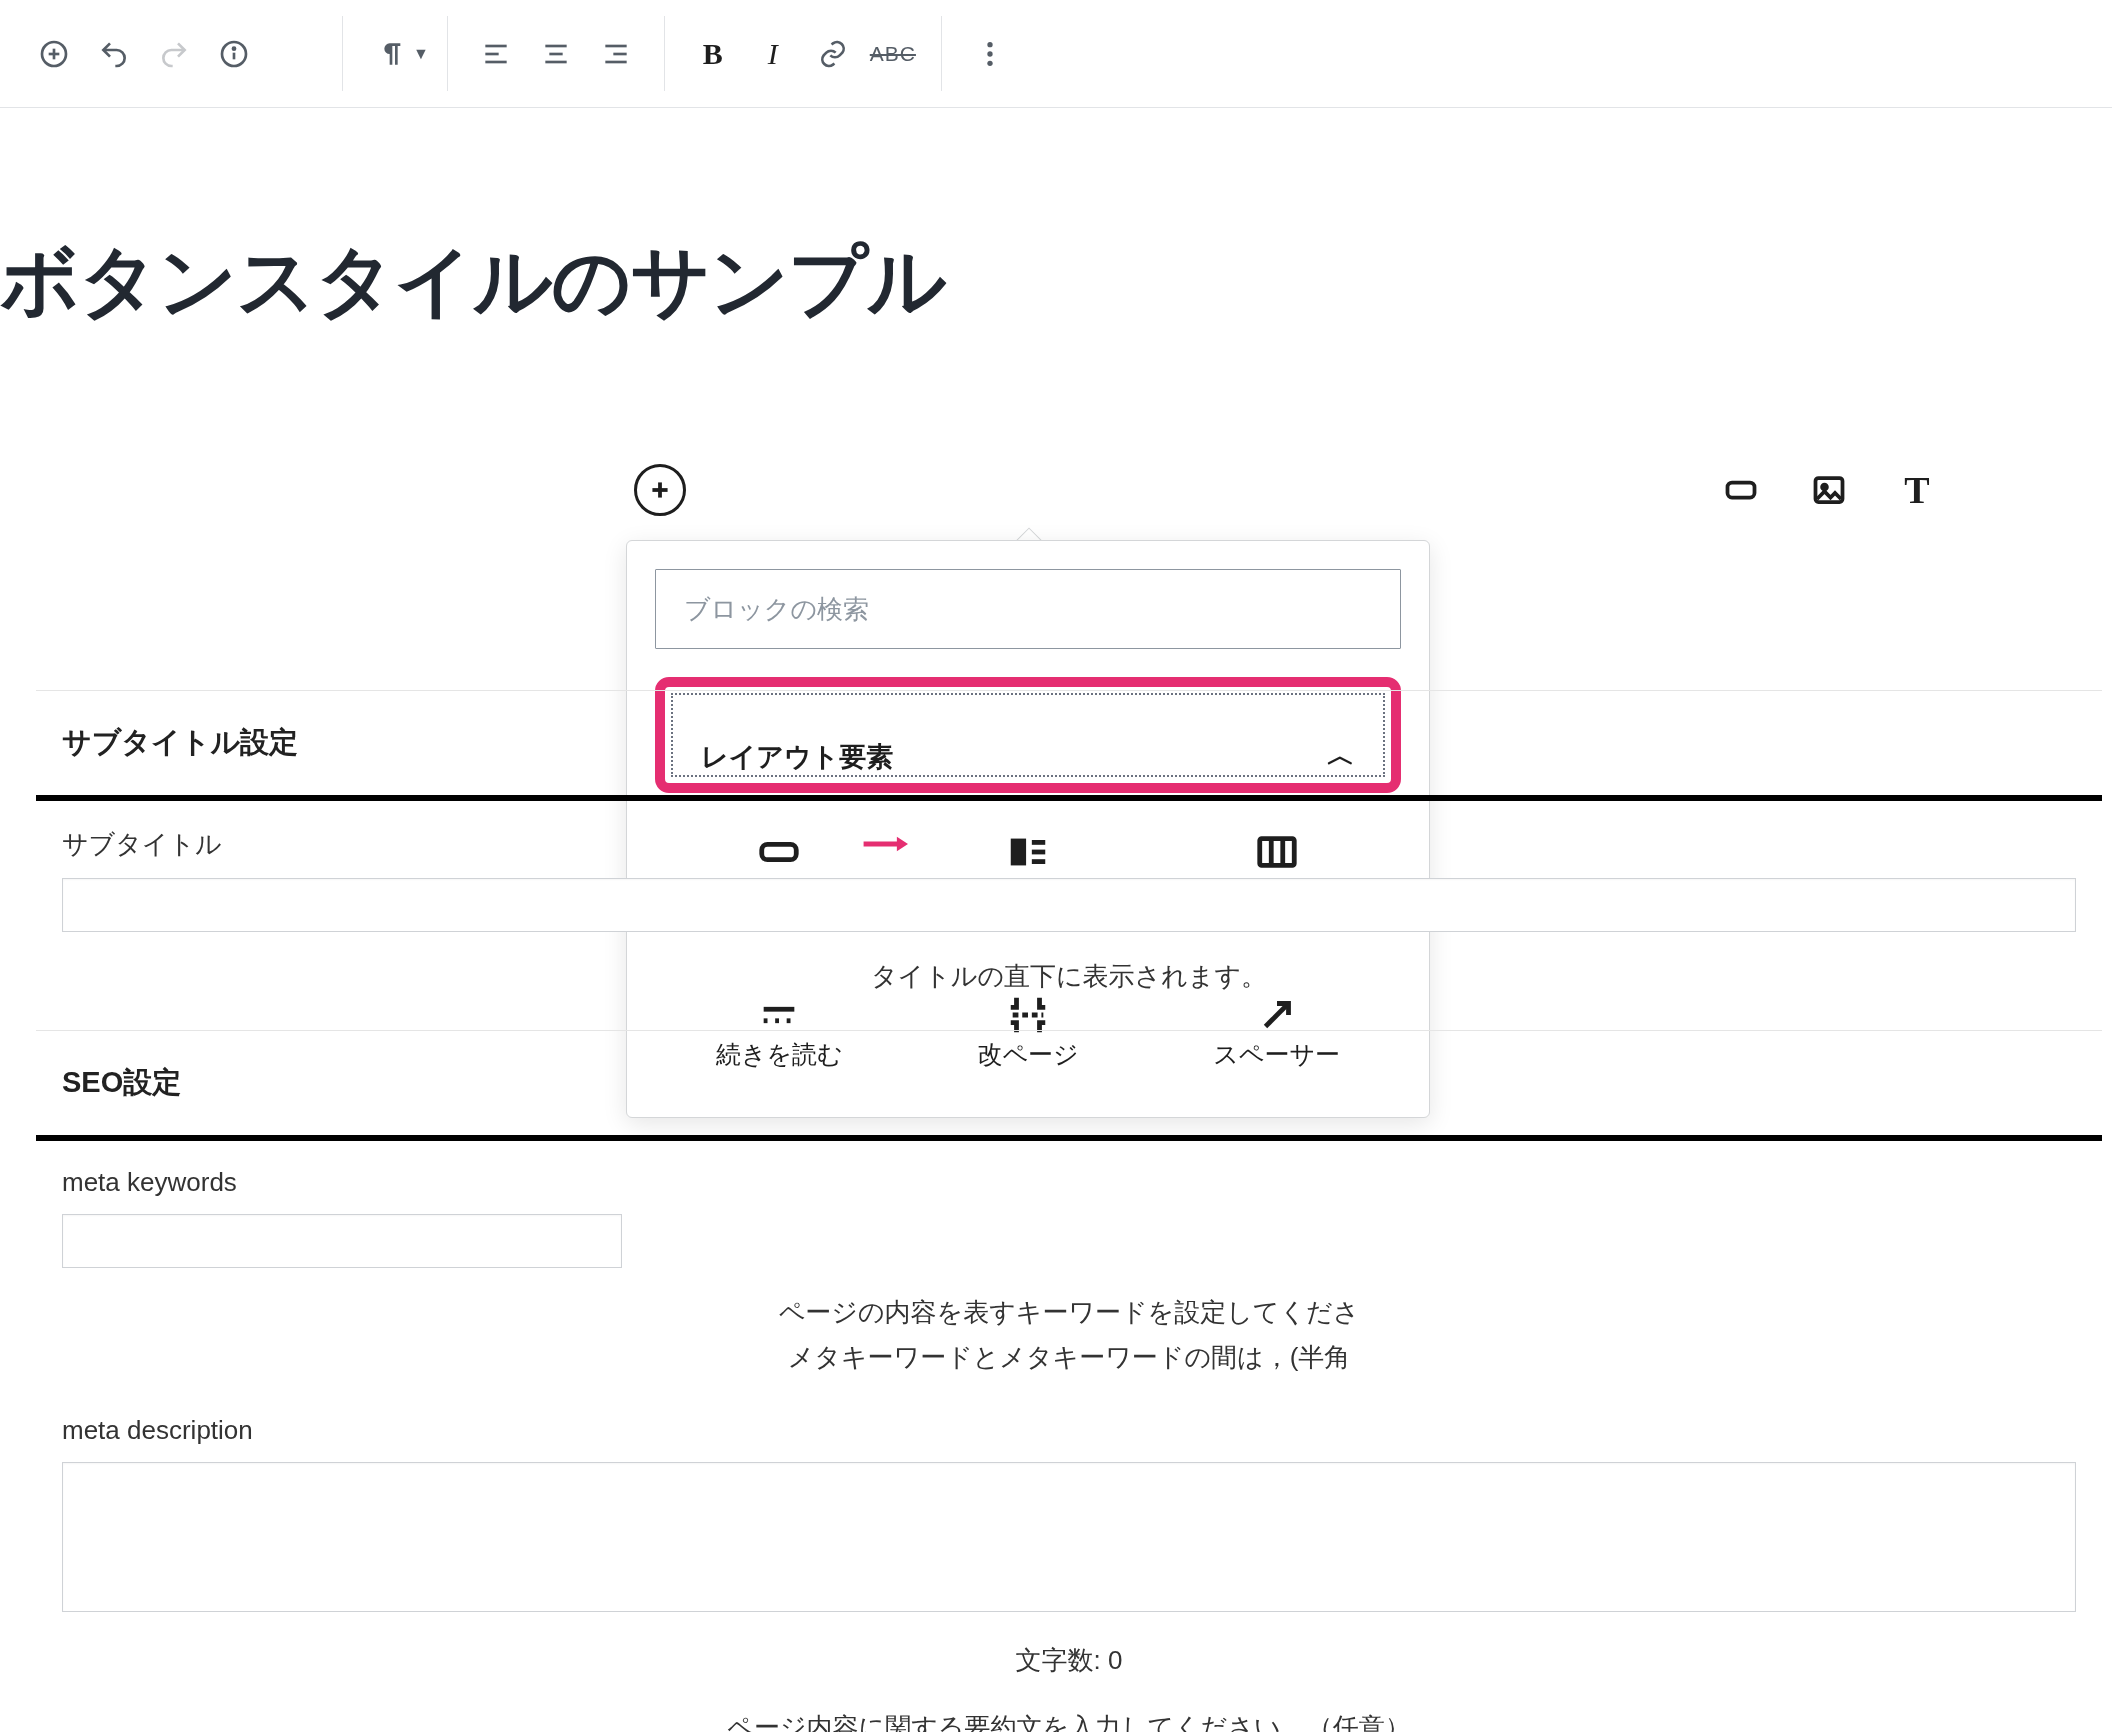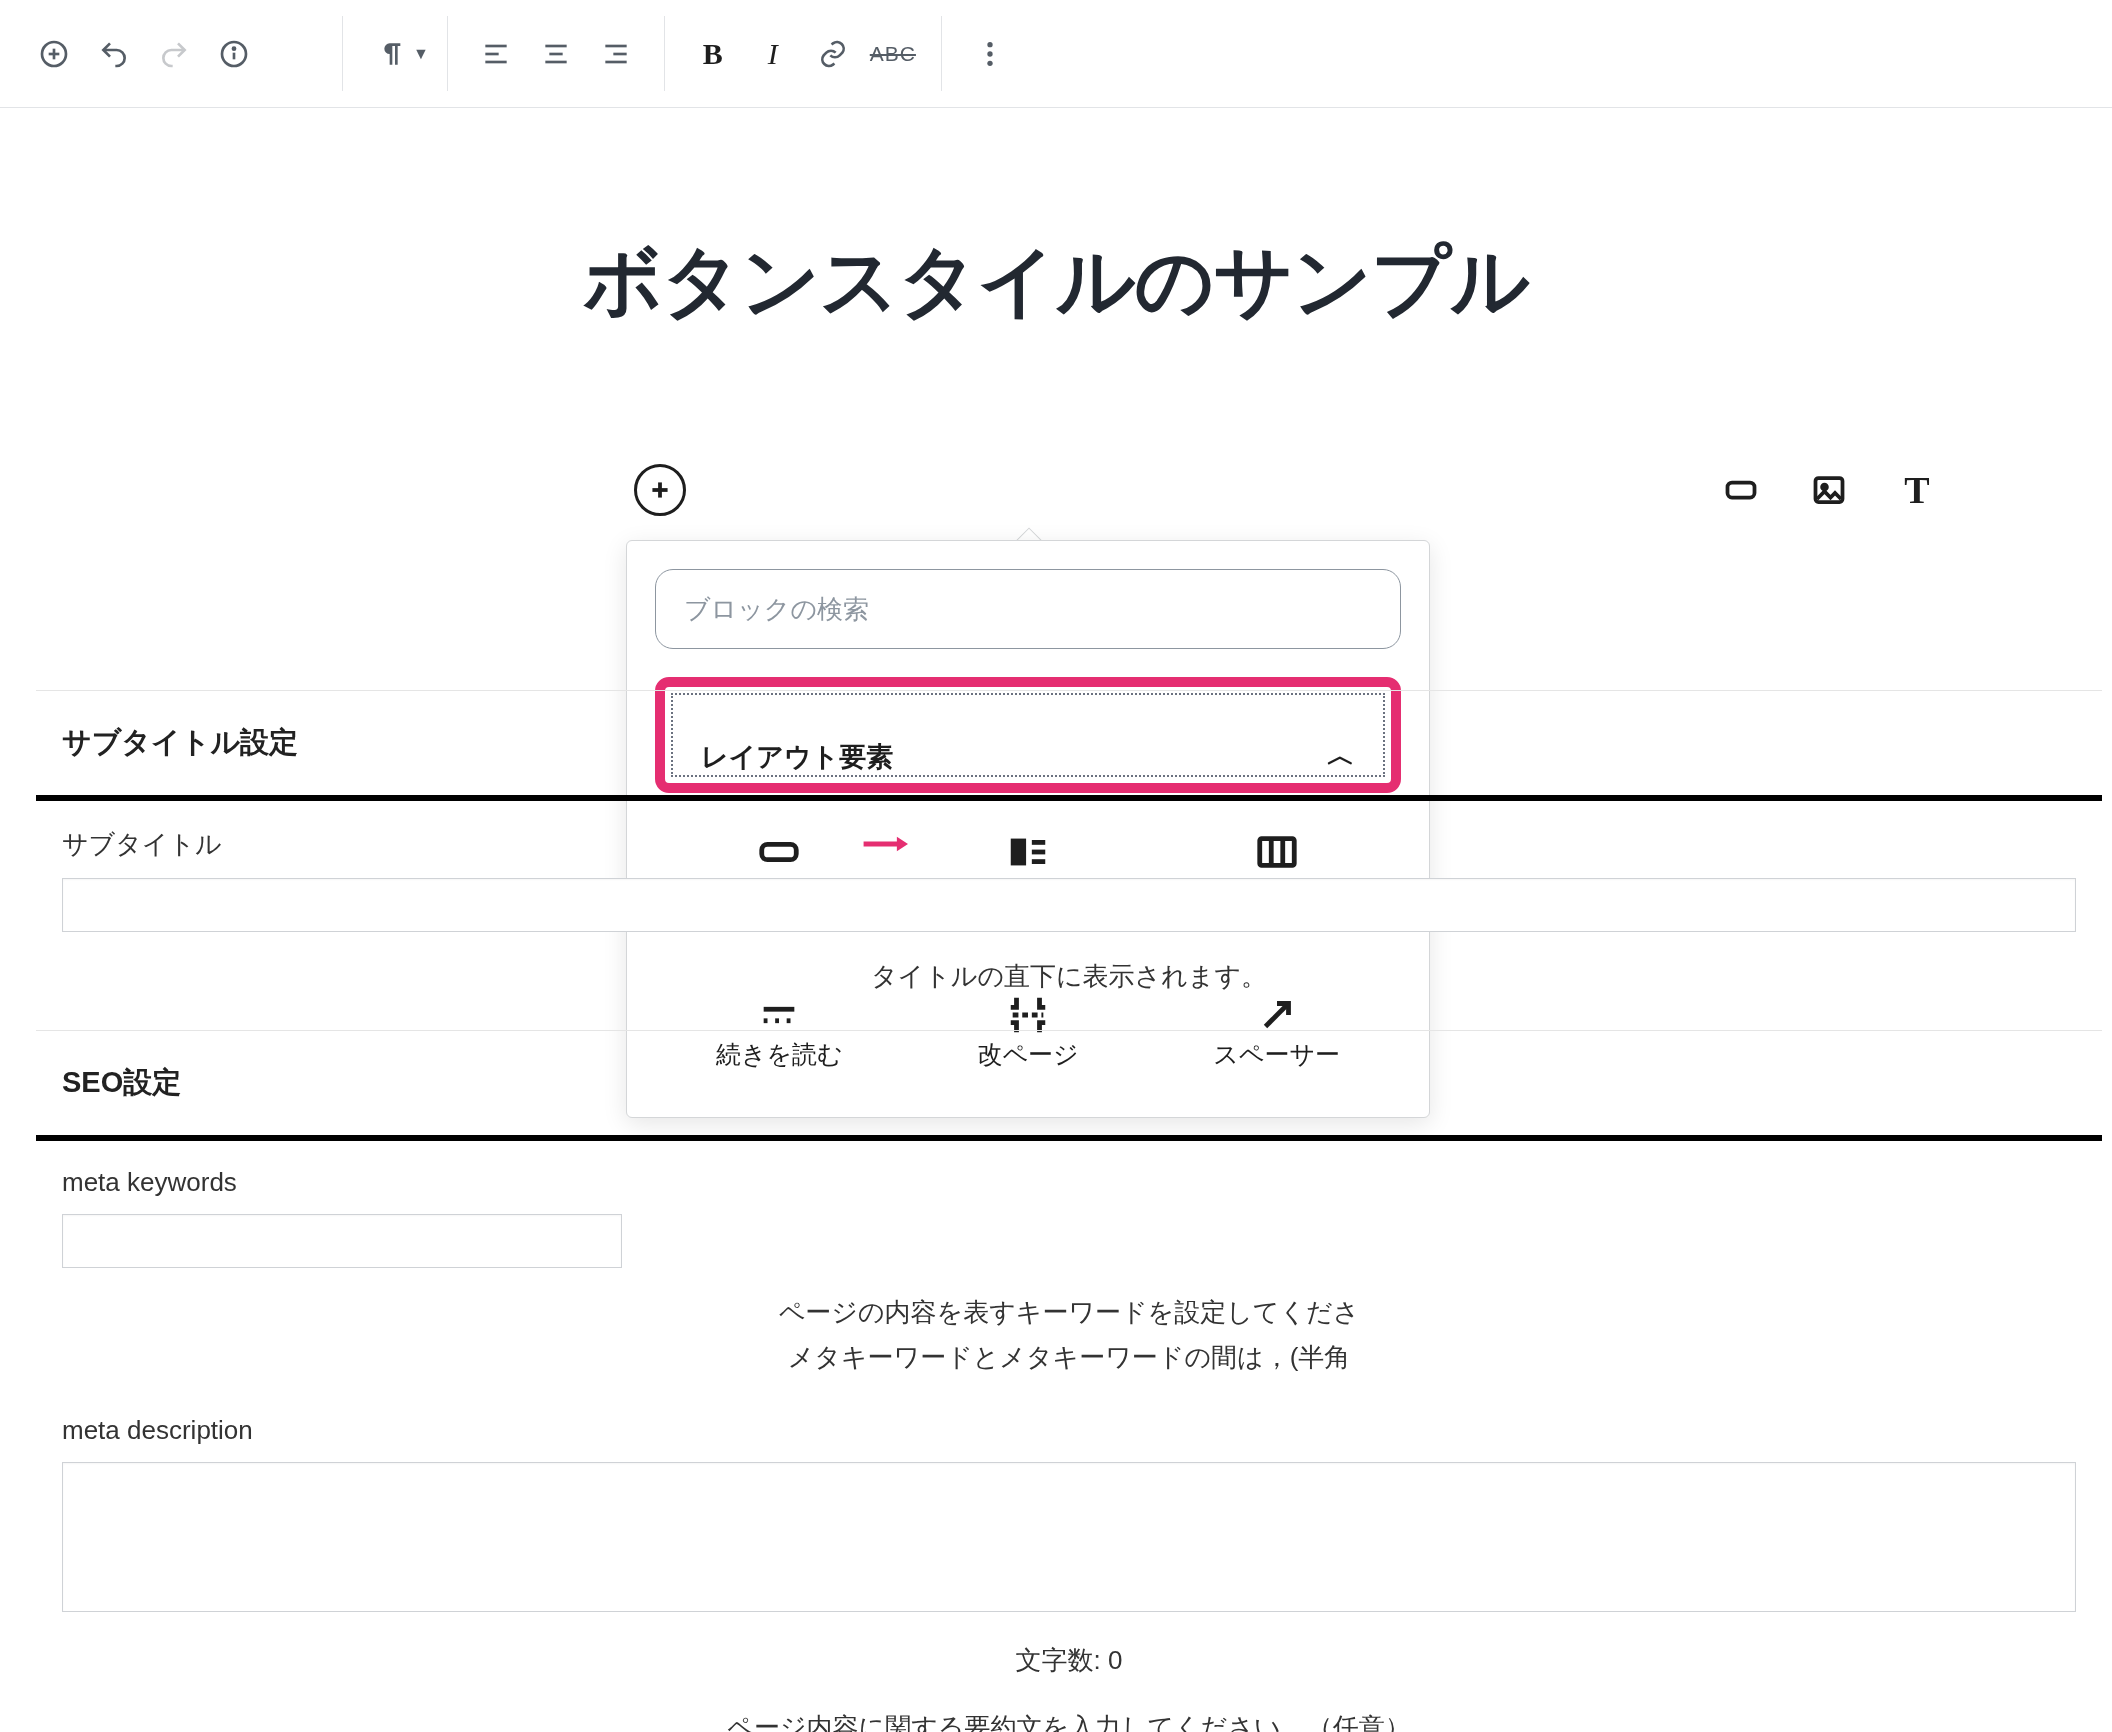--- a/index.html
+++ b/index.html
@@ -30,21 +30,21 @@
   }
   .tb-btn svg { width: 32px; height: 32px; stroke: currentColor; fill: none; stroke-width: 2; }
   .tb-btn.fill svg { fill: currentColor; stroke: none; }
   .tb-btn.disabled { color: #c7c9cc; }
   .tb-btn.bold { font-weight: 900; font-size: 30px; font-family: "Times New Roman", serif; color: #1e1e1e;}
   .tb-btn.italic { font-style: italic; font-size: 30px; font-family: "Times New Roman", serif; color: #1e1e1e;}
   .tb-btn.strike { font-size: 21px; letter-spacing: 1px; text-decoration: line-through; color: #555d66; }
   .tb-chevron { font-size: 16px; margin-left: -8px; color: #555d66; }
 
   
-  .title-area { position: absolute; left: 0; right: 0; top: 230px; text-align: center; }
+  .title-area { position: absolute; left: 0; right: 0; top: 230px; text-align: left; }
   .page-title {
     font-size: 78px;
     font-weight: 800;
     color: #222831;
     letter-spacing: -1px;
     margin: 0;
   }
 
   
   .block-inline {
@@ -89,21 +89,21 @@
     width: 804px;
     background: #fff;
     border: 1px solid #d4d6d8;
     border-radius: 6px;
     box-shadow: 0 6px 24px rgba(0,0,0,0.10);
     padding: 28px;
   }
   .search-input {
     width: 100%; height: 80px;
     border: 1.5px solid #8d96a0;
-    border-radius: 18px;
+    border-radius: 1px;
     padding: 0 28px;
     font-size: 26px;
     color: #6c7781;
     background: #fff;
   }
   .search-input::placeholder { color: #8d96a0; }
 
   .category-highlight {
     margin-top: 28px;
     border: 10px solid #e52e71;

